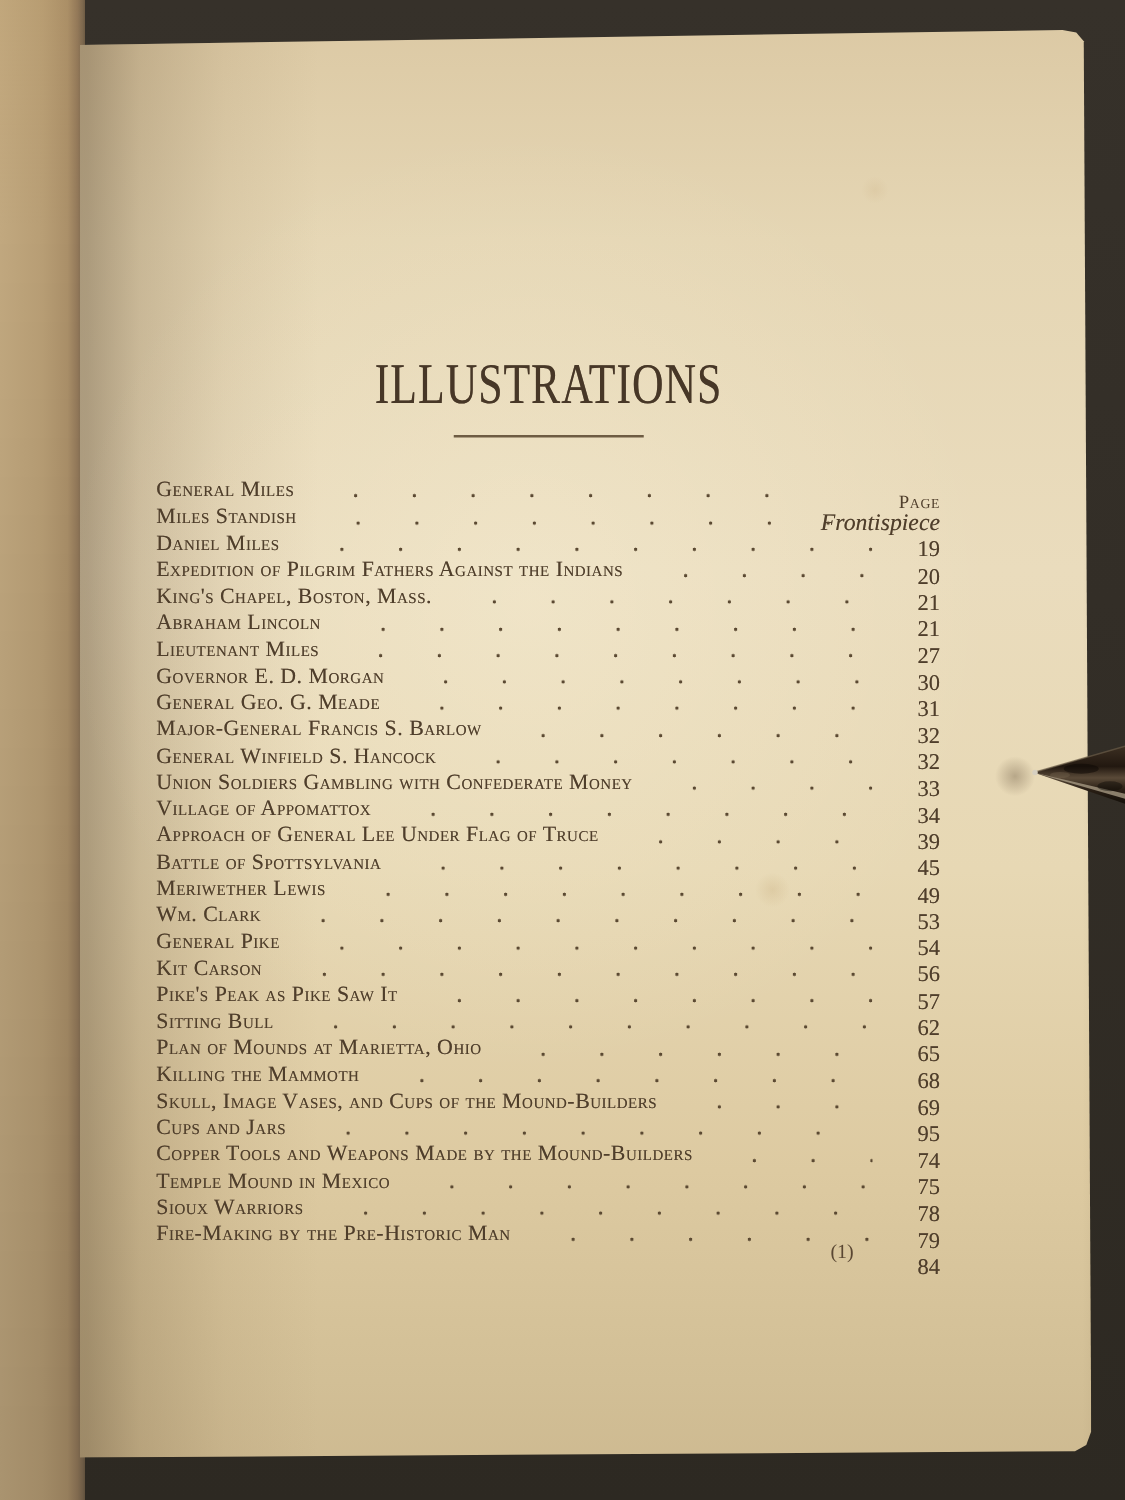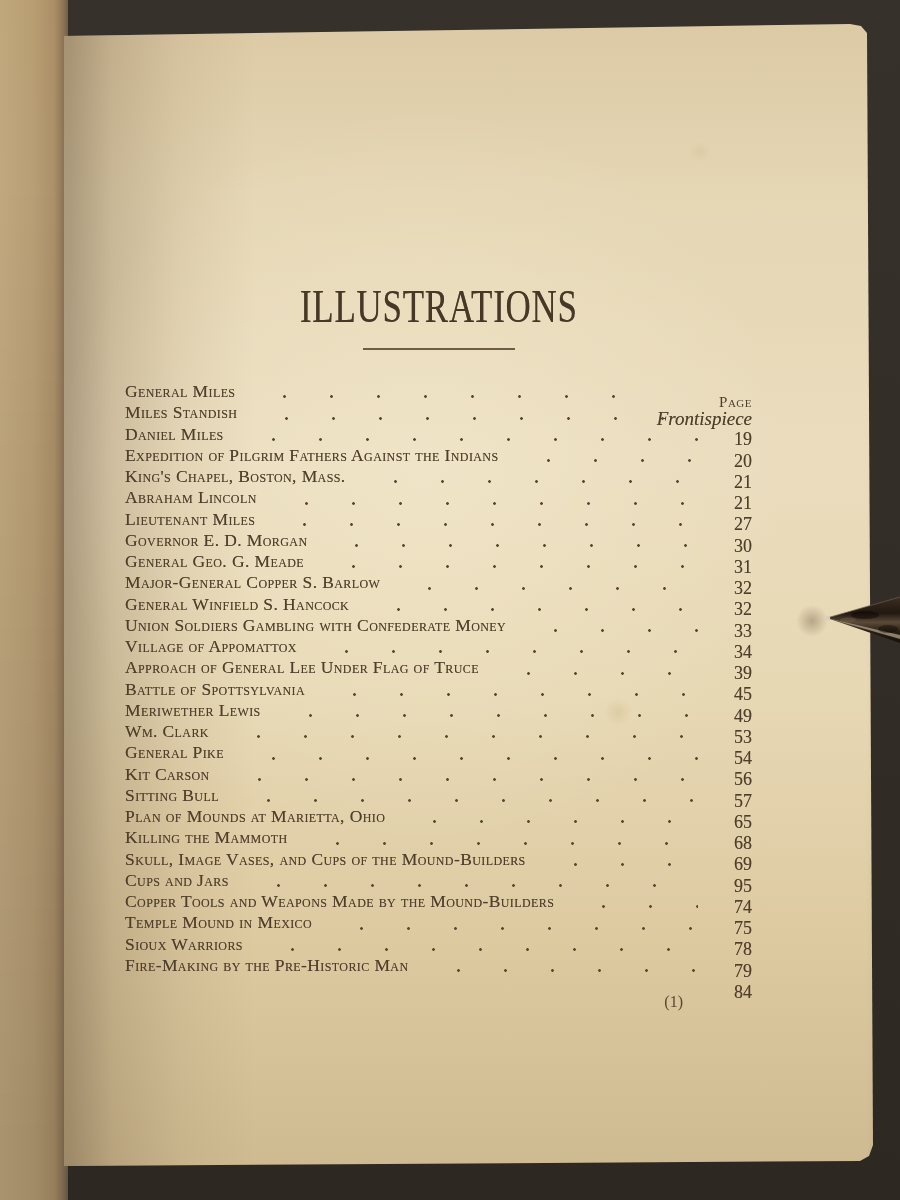--- a/index.html
+++ b/index.html
@@ -128,21 +128,21 @@
     <span class="num">31</span>
   </div>
 
   <div class="toc-row">
     <span class="toc-label">General Geo. G. Meade</span>
     <span class="leader"></span>
     <span class="num">32</span>
   </div>
 
   <div class="toc-row">
-    <span class="toc-label">Major-General Copper S. Barlow</span>
+    <span class="toc-label">Major-General Francis S. Barlow</span>
     <span class="leader"></span>
     <span class="num">32</span>
   </div>
 
   <div class="toc-row">
     <span class="toc-label">General Winfield S. Hancock</span>
     <span class="leader"></span>
     <span class="num">33</span>
   </div>
 
@@ -187,20 +187,25 @@
     <span class="leader"></span>
     <span class="num">56</span>
   </div>
 
   <div class="toc-row">
     <span class="toc-label">Kit Carson</span>
     <span class="leader"></span>
     <span class="num">57</span>
   </div>
 
+  <div class="toc-row">
+    <span class="toc-label">Pike's Peak as Pike Saw It</span>
+    <span class="leader"></span>
+    <span class="num">62</span>
+  </div>
 
   <div class="toc-row">
     <span class="toc-label">Sitting Bull</span>
     <span class="leader"></span>
     <span class="num">65</span>
   </div>
 
   <div class="toc-row">
     <span class="toc-label">Plan of Mounds at Marietta, Ohio</span>
     <span class="leader"></span>

